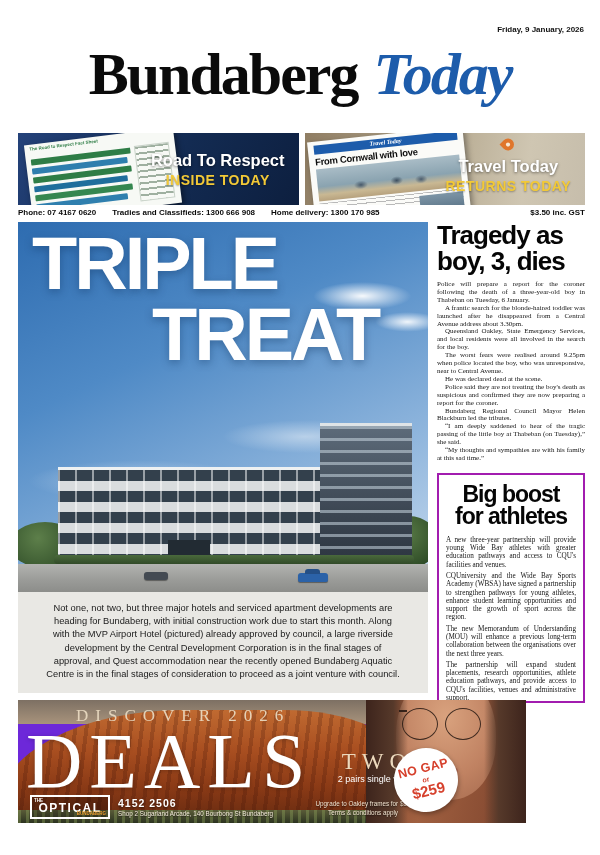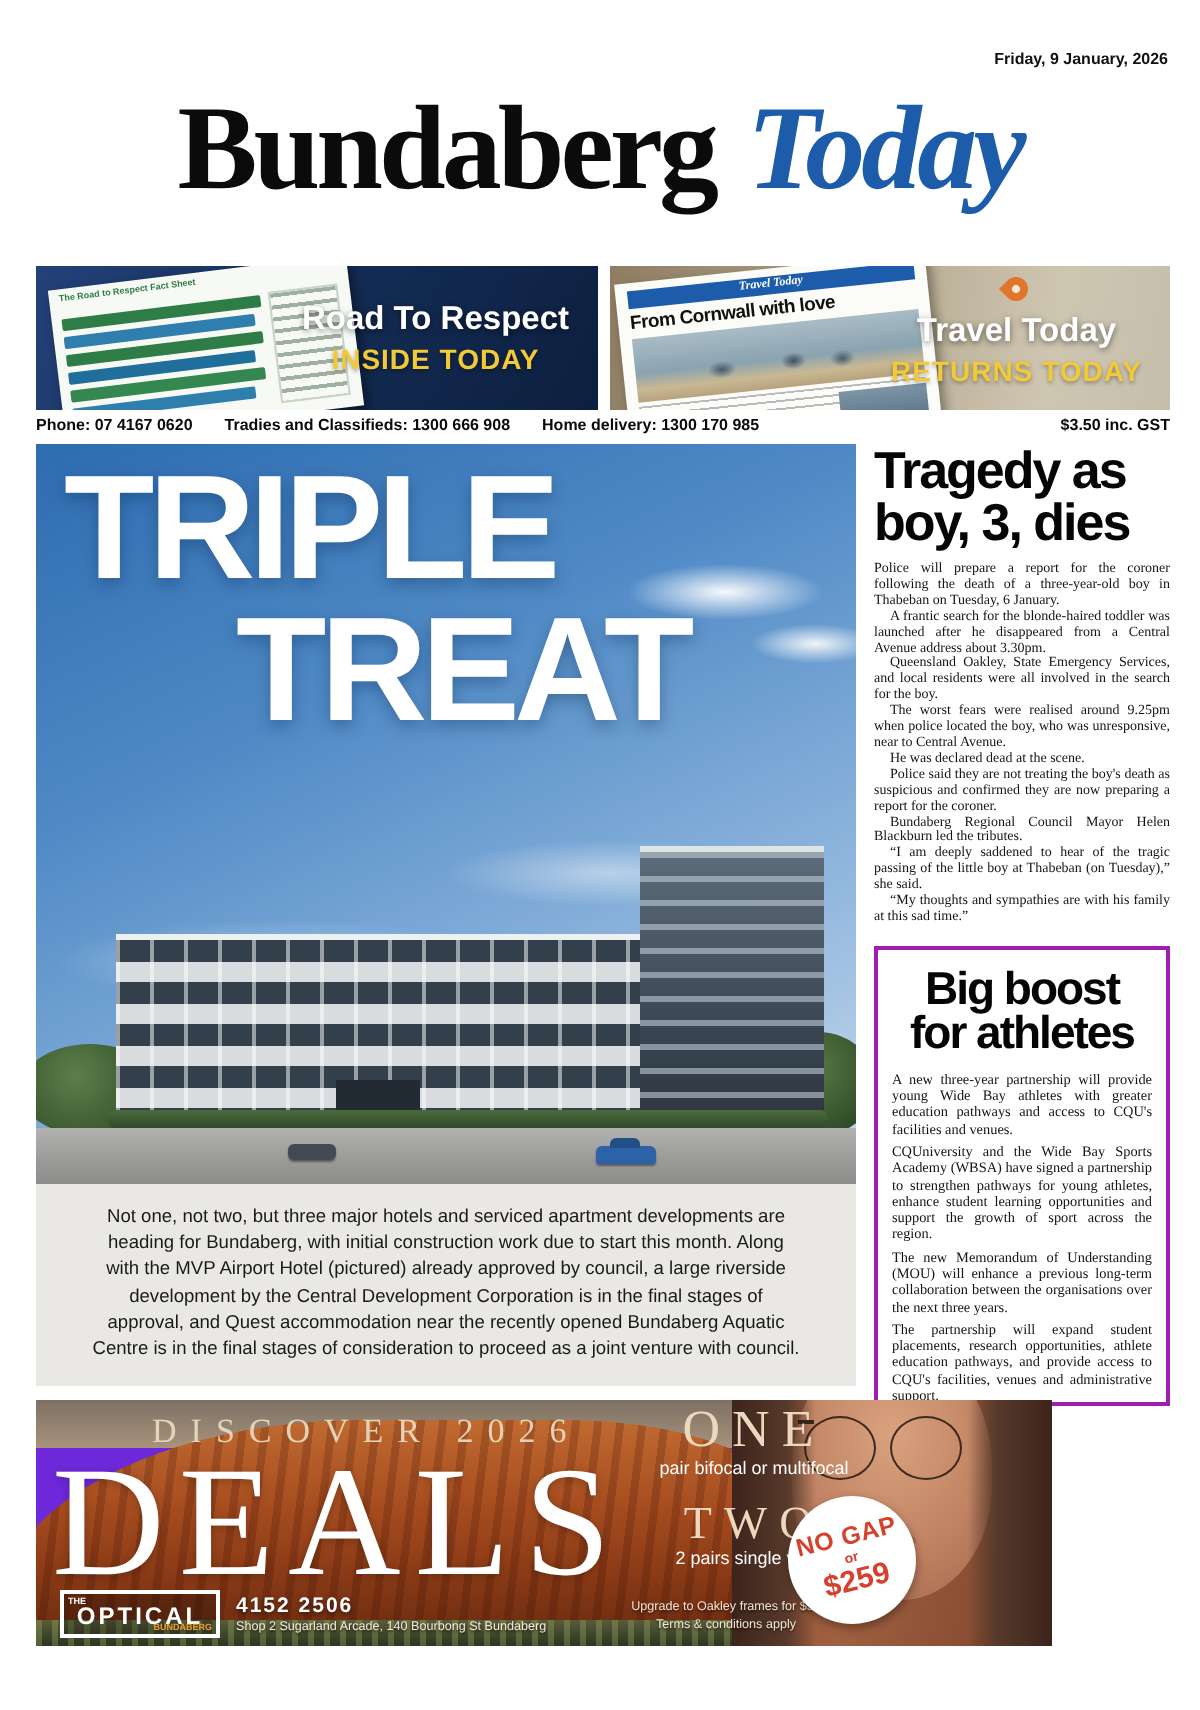--- a/index.html
+++ b/index.html
@@ -69,21 +69,21 @@
   .lead-photo{position:absolute;top:222px;left:18px;width:410px;height:370px;overflow:hidden;
      background:
        radial-gradient(70px 20px at 84% 20%,rgba(255,255,255,.95),rgba(255,255,255,0) 70%),
        radial-gradient(46px 14px at 95% 27%,rgba(255,255,255,.9),rgba(255,255,255,0) 70%),
        radial-gradient(110px 22px at 70% 58%,rgba(255,255,255,.45),rgba(255,255,255,0) 75%),
        radial-gradient(150px 28px at 30% 70%,rgba(255,255,255,.4),rgba(255,255,255,0) 75%),
        radial-gradient(170px 34px at 62% 86%,rgba(255,255,255,.55),rgba(255,255,255,0) 78%),
        linear-gradient(155deg,#2e6cb0 0%,#4f8ac6 35%,#8db4dc 70%,#c8dbee 100%);}
   .headline{position:absolute;top:6px;left:14px;font:900 74px/0.96 "Liberation Sans",sans-serif;
             color:#fff;letter-spacing:-3px;text-shadow:0 3px 8px rgba(10,40,80,.35);}
-  .hl2{display:block;margin-left:86px;}
+  .hl2{display:block;margin-left:120px;}
 
   .building-wing{position:absolute;left:40px;bottom:34px;width:262px;height:88px;
       border-top:3px solid #eef1f2;
       background:
         repeating-linear-gradient(90deg,rgba(255,255,255,.5) 0 2px,transparent 2px 17px),
         repeating-linear-gradient(180deg,#33404c 0 11px,#d9dcde 11px 21px);}
   .building-tower{position:absolute;left:302px;bottom:34px;width:92px;height:132px;
       border-top:3px solid #dfe4e7;
       background:
         repeating-linear-gradient(180deg,rgba(200,214,224,.55) 0 3px,transparent 3px 12px),
@@ -290,24 +290,20 @@
         <div class="lens"></div>
           <div class="lens"></div>
       </div>
       <div class="bridge"></div>
       <div class="lips"></div>
     </div>
 
     <div class="ad-kicker">DISCOVER 2026</div>
     <div class="ad-title">DEALS</div>
 
-    <div class="offer offer-one">
-      <div class="offer-label">ONE</div>
-      <div class="offer-text">pair bifocal or multifocal</div>
-    </div>
     <div class="offer offer-two">
       <div class="offer-label">TWO</div>
       <div class="offer-text">2 pairs single vision</div>
     </div>
 
     <div class="badge">
       <div class="badge-top">NO GAP</div>
       <div class="badge-mid">or</div>
       <div class="badge-price">$259</div>
     </div>

